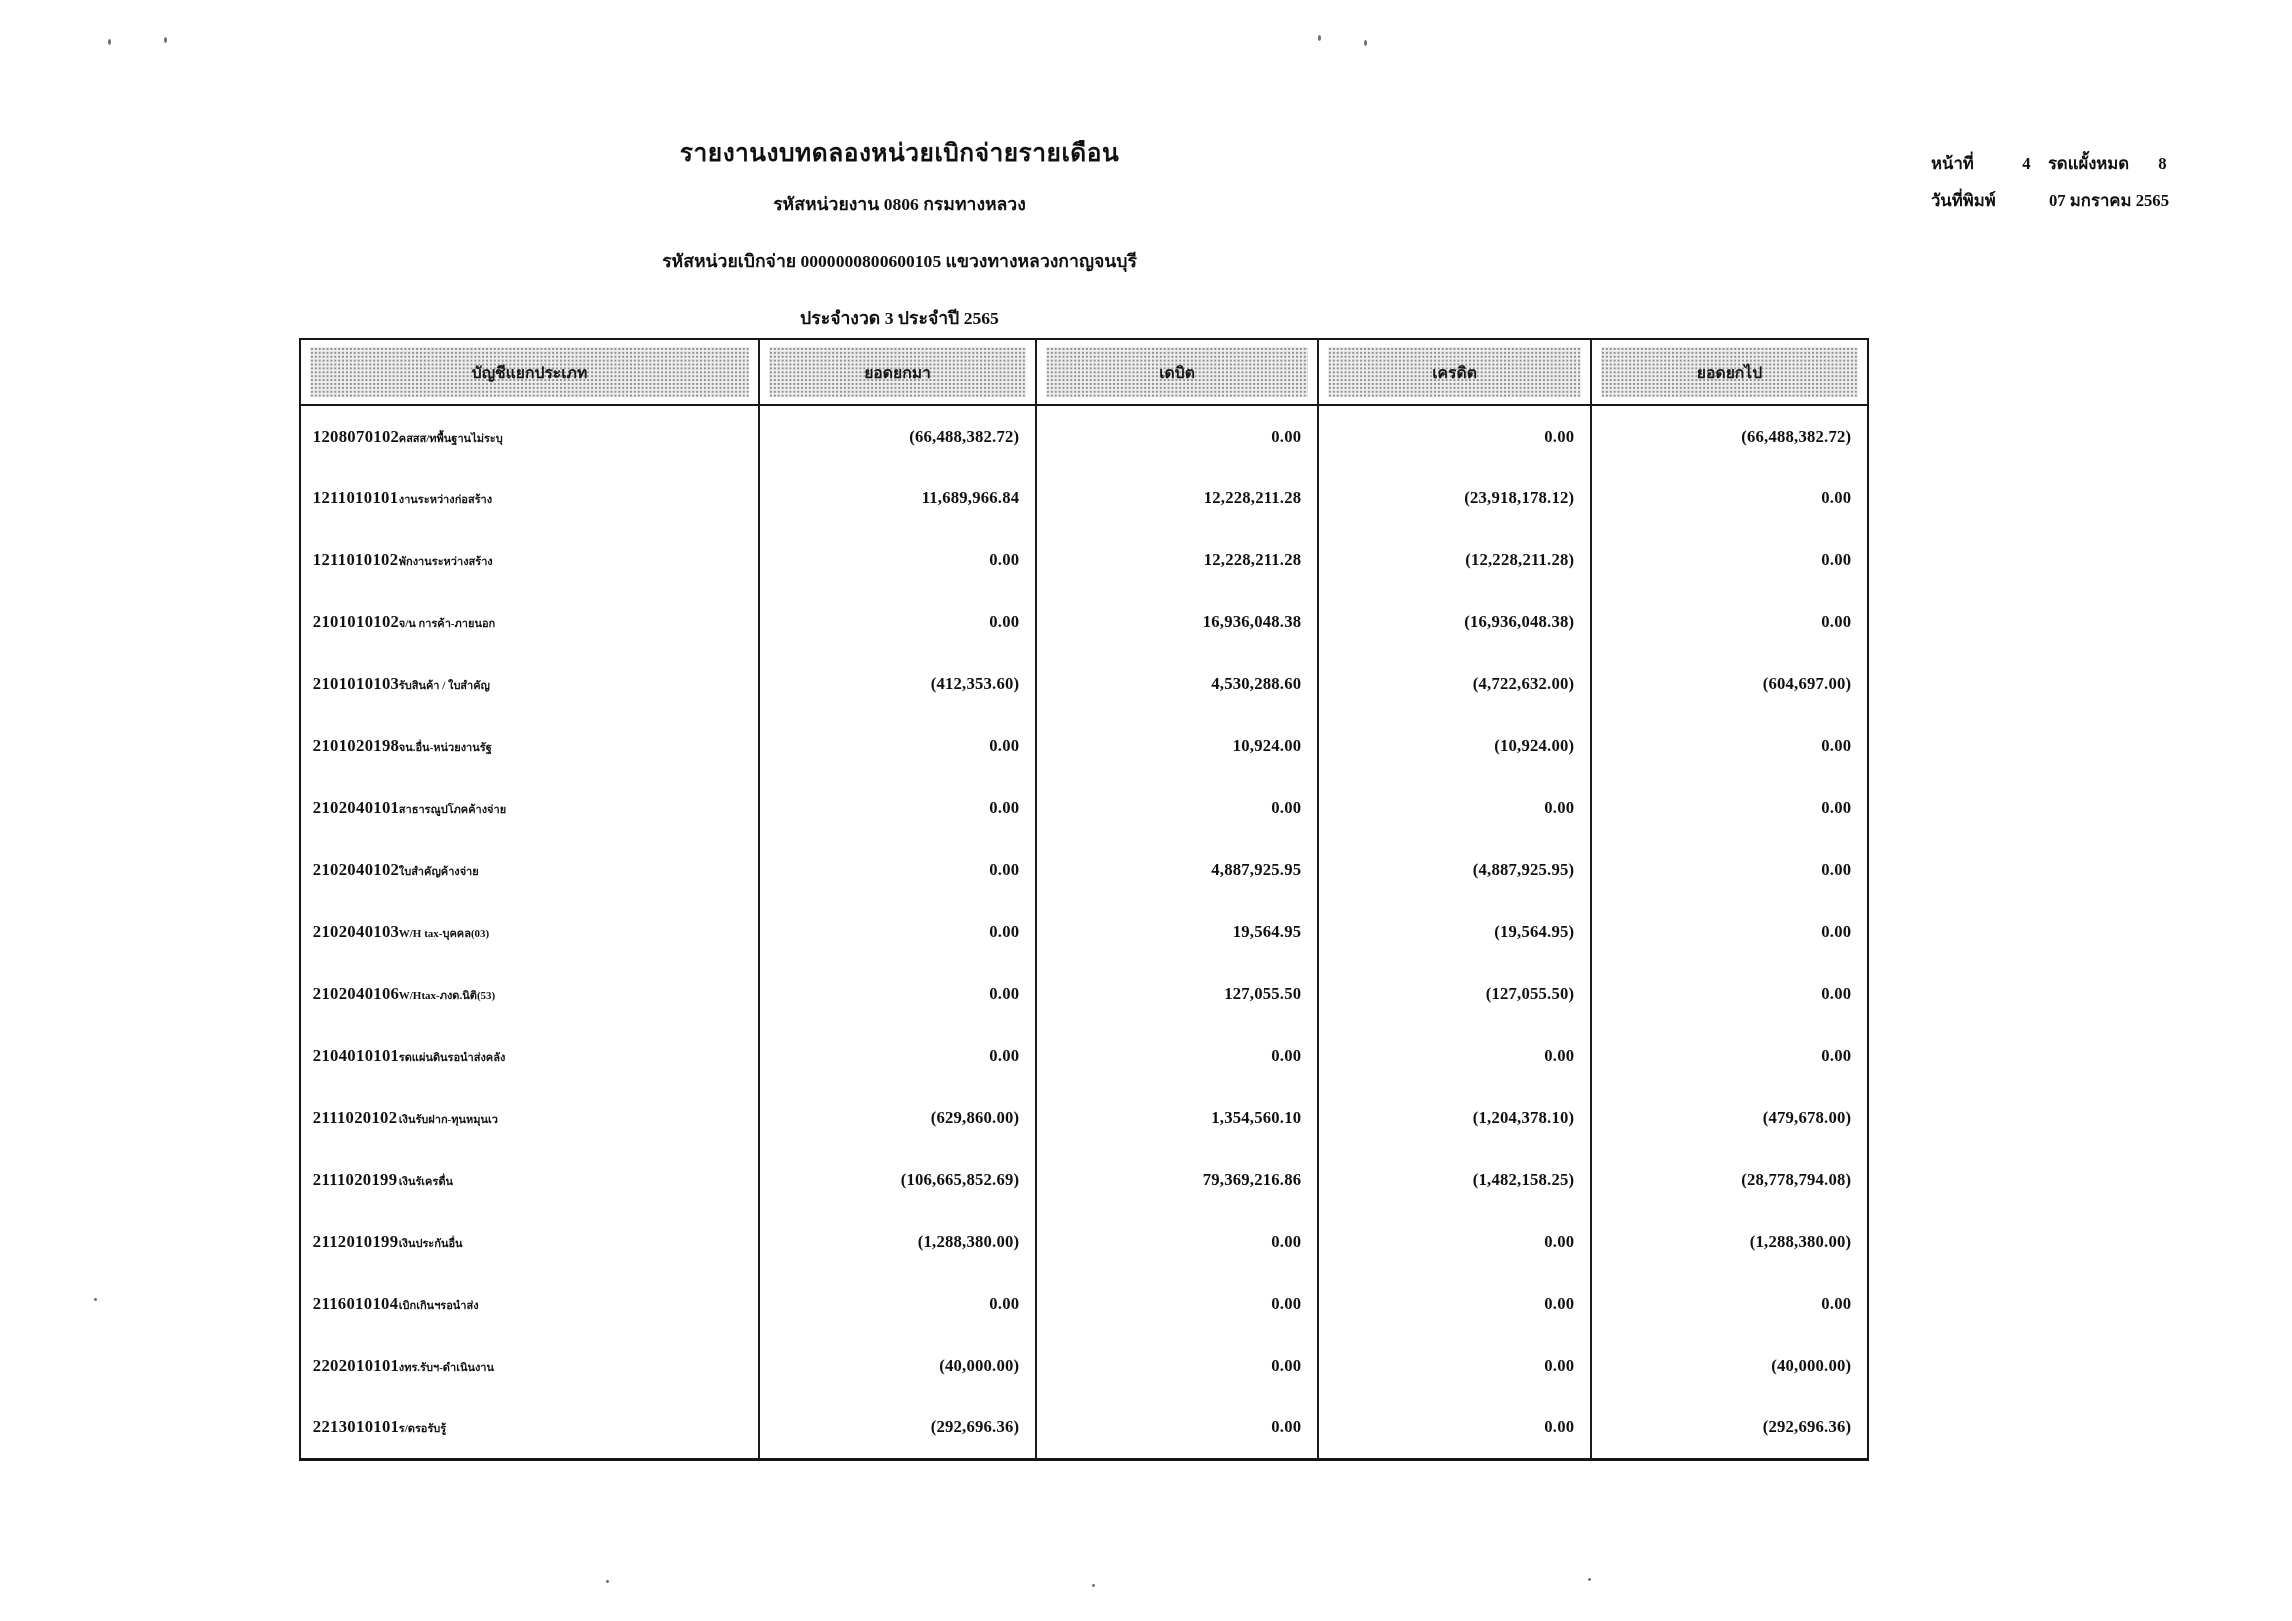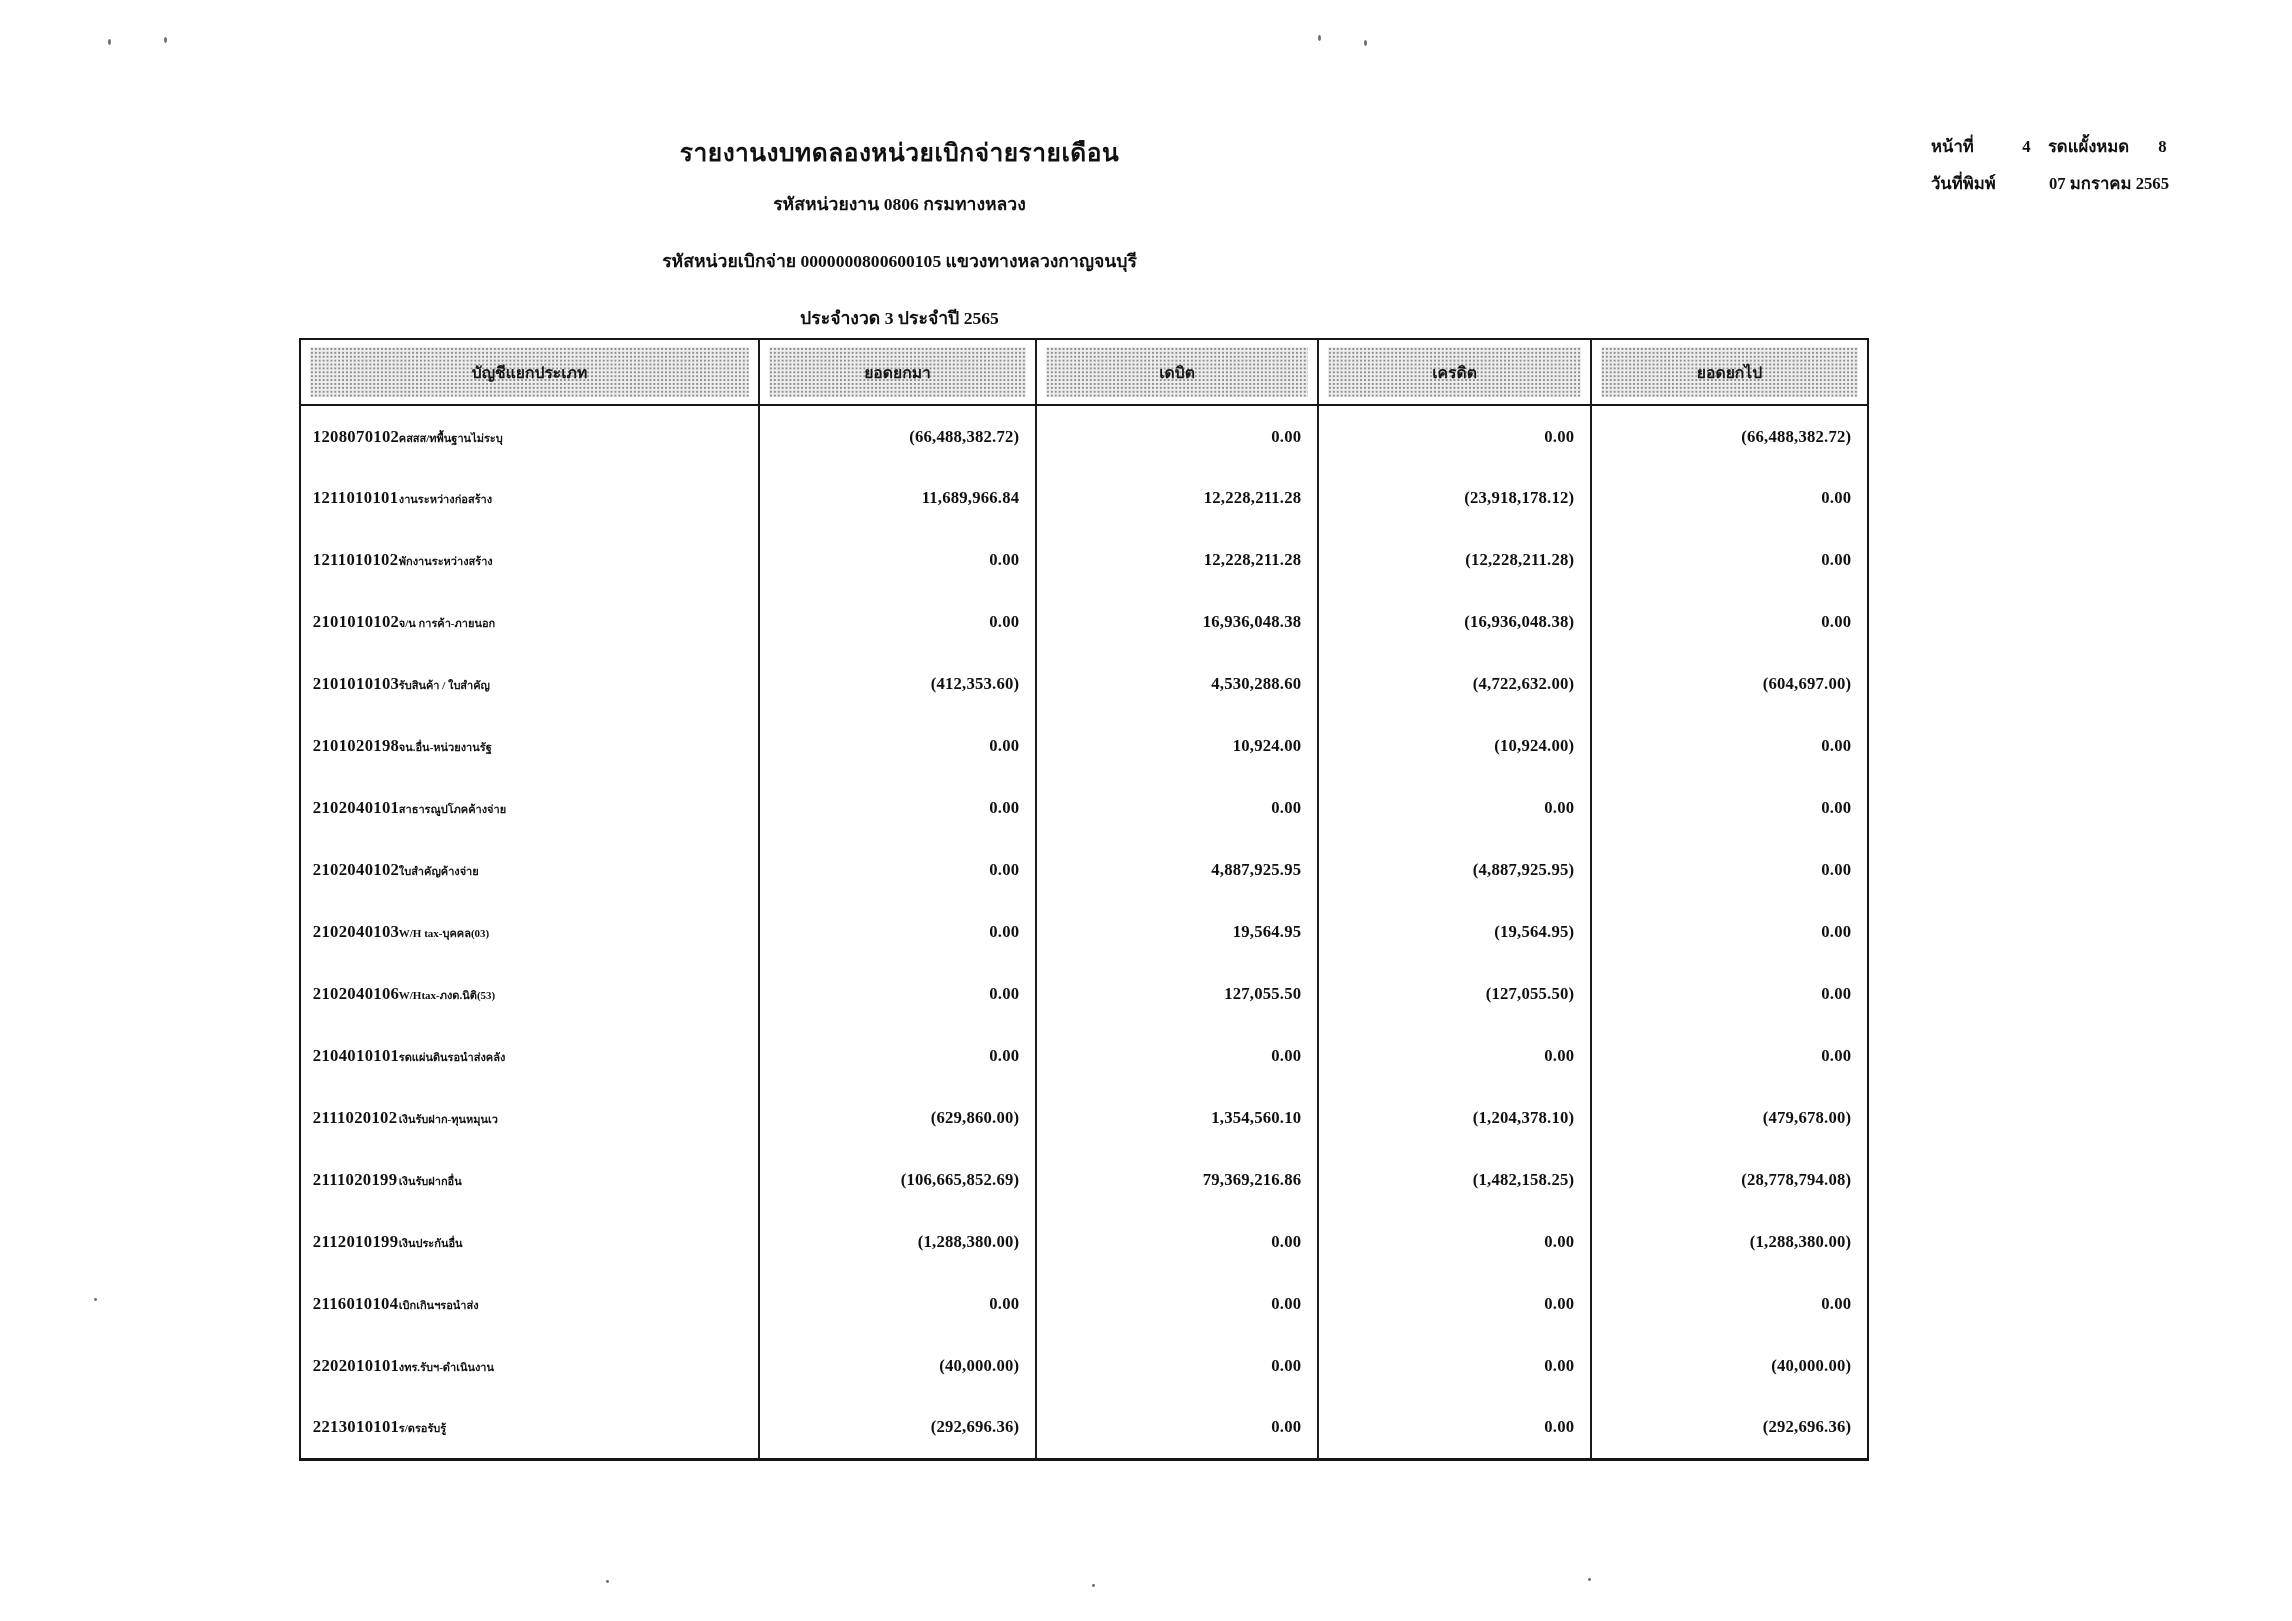--- a/index.html
+++ b/index.html
@@ -12,21 +12,21 @@
 
   
   .doc-header { position:absolute; left:576px; top:133px; width:647px; text-align:center; }
   .doc-title  { font-size:24.5px; font-weight:bold; letter-spacing:0.5px; }
   .doc-sub    { font-size:17.6px; font-weight:bold; }
   .sub1 { margin-top:17.6px; }
   .sub2 { margin-top:29px; }
   .sub3 { margin-top:29px; }
 
   
-  .page-info { position:absolute; left:1931px; top:133px; width:333px; font-size:16.7px; font-weight:bold; }
+  .page-info { position:absolute; left:1931px; top:150px; width:333px; font-size:16.7px; font-weight:bold; }
   .pi-row { display:flex; align-items:baseline; margin-bottom:10.8px; }
   .pi-l1a { width:80px; }
   .pi-l1b { width:31px; text-align:center; }
   .pi-l1c { width:106px; padding-left:5.9px; }
   .pi-l1d { width:29px; text-align:center; }
   .pi-l2a { width:118px; }
 
   
   table.report {
     position:absolute; left:299px; top:338px; width:1569px;
@@ -236,21 +236,21 @@
     </td>
     <td class="c-num">(629,860.00)</td>
     <td class="c-num">1,354,560.10</td>
     <td class="c-num">(1,204,378.10)</td>
     <td class="c-num">(479,678.00)</td>
   </tr>
 
   <tr>
     <td class="c-name">
       <span class="code">2111020199</span>
-      <span class="acct">เงินรับฝากอื่น</span>
+      <span class="acct">เงินรัเครดื่น</span>
     </td>
     <td class="c-num">(106,665,852.69)</td>
     <td class="c-num">79,369,216.86</td>
     <td class="c-num">(1,482,158.25)</td>
     <td class="c-num">(28,778,794.08)</td>
   </tr>
 
   <tr>
     <td class="c-name">
       <span class="code">2112010199</span>

